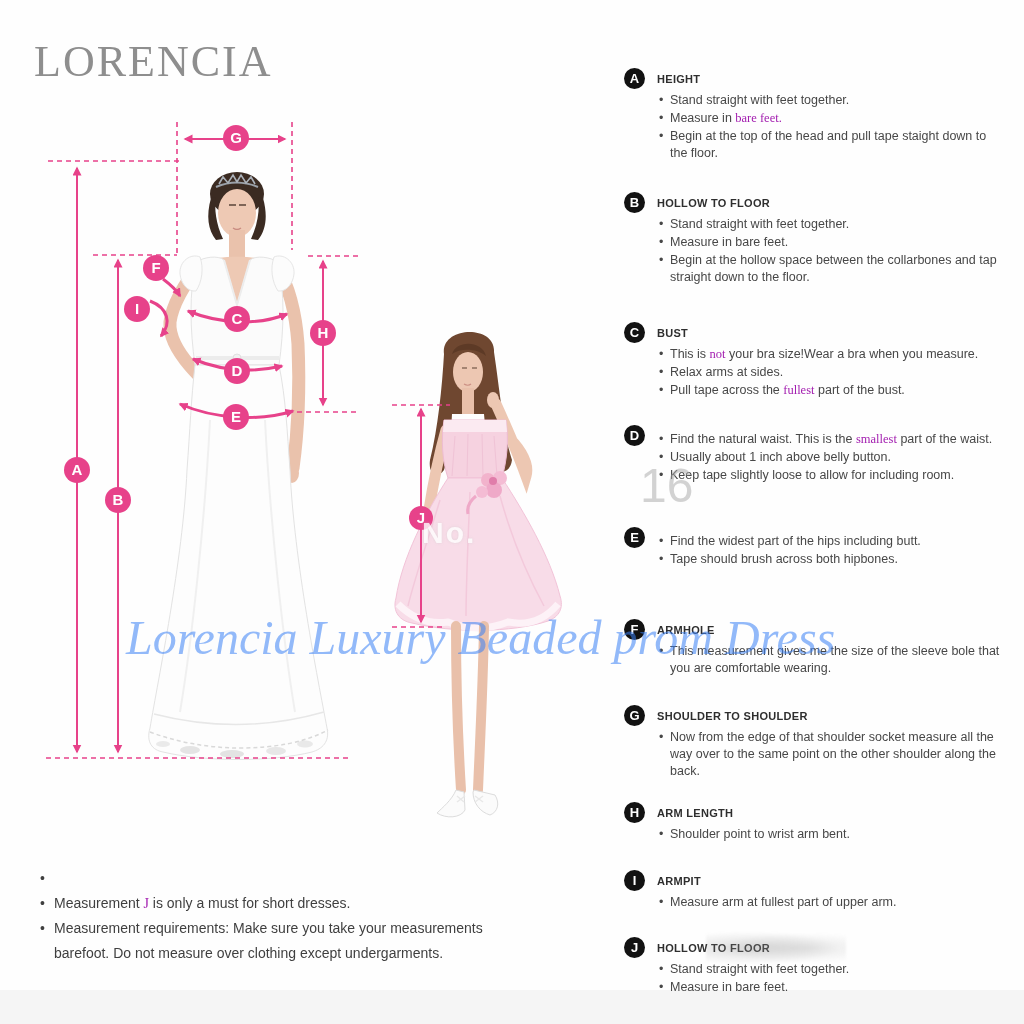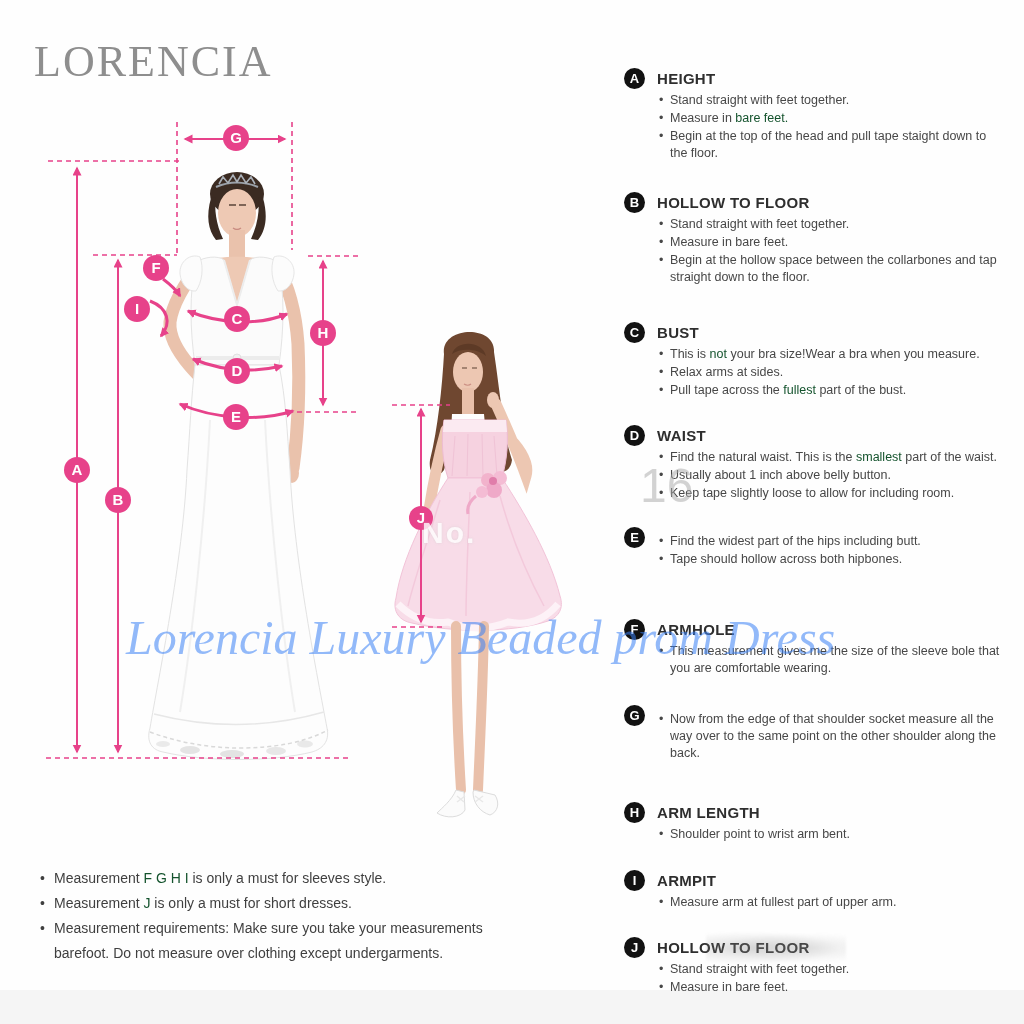--- a/index.html
+++ b/index.html
@@ -23,26 +23,26 @@
             background:radial-gradient(ellipse at 30% 50%, rgba(140,140,140,.30), transparent 65%),
                        radial-gradient(ellipse at 70% 50%, rgba(150,150,150,.22), transparent 60%);
             filter:blur(1px);pointer-events:none;}
   .bottom-strip{position:absolute;left:0;top:990px;width:1024px;height:34px;background:#f5f5f5;z-index:0;}
   
   .instructions{position:absolute;left:622px;top:70px;width:398px;height:940px;z-index:3;}
   .ins-item{position:absolute;left:0;width:100%;}
   .ins-badge{position:absolute;left:2px;top:-2px;width:21px;height:21px;border-radius:50%;
              background:#121212;color:#fff;font-weight:bold;font-size:13px;
              display:flex;align-items:center;justify-content:center;}
-  .ins-title{margin-left:35px;font-size:15px;font-weight:bold;color:#2e2e2e;letter-spacing:.3px;
+  .ins-title{margin-left:35px;font-size:11px;font-weight:bold;color:#2e2e2e;letter-spacing:.3px;
              line-height:18px;}
   .ins-bullets{margin-left:37px;margin-top:4px;width:345px;}
   .bullet{display:flex;font-size:12.5px;color:#474747;line-height:17px;margin:0 0 1px 0;}
   .bullet .dot{width:11px;flex:none;color:#474747;}
-  .pink{color:#14532d;}
+  .pink{color:#a21caf;font-family:Liberation Serif, serif;}
   
   .notes{position:absolute;left:40px;top:866px;width:480px;z-index:3;}
   .note{display:flex;font-size:14px;color:#3f3f3f;line-height:25px;}
   .note .dot{width:14px;flex:none;}
   .badge-letter{font-family:"Liberation Sans",sans-serif;font-weight:bold;font-size:15px;fill:#fff;}
 </style>
 </head>
 <body>
 
 <div class="page">
@@ -255,21 +255,20 @@
             <span class="txt"><span>Relax arms at sides.</span></span>
           </div>
           <div class="bullet">
             <span class="dot">•</span>
             <span class="txt"><span>Pull tape across the </span><span class="pink">fullest</span><span> part of the bust.</span></span>
           </div>
         </div>
       </div>
       <div class="ins-item" style="top: 357px;">
         <div class="ins-badge">D</div>
-        <div class="ins-title">WAIST</div>
         <div class="ins-bullets">
           <div class="bullet">
             <span class="dot">•</span>
             <span class="txt"><span>Find the natural waist. This is the </span><span class="pink">smallest</span><span> part of the waist.</span></span>
           </div>
           <div class="bullet">
             <span class="dot">•</span>
             <span class="txt"><span>Usually about 1 inch above belly button.</span></span>
           </div>
           <div class="bullet">
@@ -280,36 +279,37 @@
       </div>
       <div class="ins-item" style="top: 459px;">
         <div class="ins-badge">E</div>
         <div class="ins-bullets">
           <div class="bullet">
             <span class="dot">•</span>
             <span class="txt"><span>Find the widest part of the hips including butt.</span></span>
           </div>
           <div class="bullet">
             <span class="dot">•</span>
-            <span class="txt"><span>Tape should hollow across both hipbones.</span></span>
+            <span class="txt"><span>Tape should brush across both hipbones.</span></span>
           </div>
         </div>
       </div>
       <div class="ins-item" style="top: 551px;">
         <div class="ins-badge">F</div>
         <div class="ins-title">ARMHOLE</div>
         <div class="ins-bullets">
           <div class="bullet">
             <span class="dot">•</span>
             <span class="txt"><span>This measurement gives me the size of the sleeve bole that you are comfortable wearing.</span></span>
           </div>
         </div>
       </div>
       <div class="ins-item" style="top: 637px;">
         <div class="ins-badge">G</div>
+        <div class="ins-title">SHOULDER TO SHOULDER</div>
         <div class="ins-bullets">
           <div class="bullet">
             <span class="dot">•</span>
             <span class="txt"><span>Now from the edge of that shoulder socket measure all the way over to the same point on the other shoulder along the back.</span></span>
           </div>
         </div>
       </div>
       <div class="ins-item" style="top: 734px;">
         <div class="ins-badge">H</div>
         <div class="ins-title">ARM LENGTH</div>
@@ -342,21 +342,20 @@
             <span class="dot">•</span>
             <span class="txt"><span>Measure in bare feet.</span></span>
           </div>
         </div>
       </div>
     </div>
 
   <div class="notes" id="notes">
       <div class="note">
         <span class="dot">•</span>
-        <span><span>Measurement </span><span class="pink">F G H I </span><span>is only a must for sleeves style.</span></span>
       </div>
       <div class="note">
         <span class="dot">•</span>
         <span><span>Measurement </span><span class="pink">J</span><span> is only a must for short dresses.</span></span>
       </div>
       <div class="note">
         <span class="dot">•</span>
         <span><span>Measurement requirements: Make sure you take your measurements barefoot. Do not measure over clothing except undergarments.</span></span>
       </div>
     </div>

